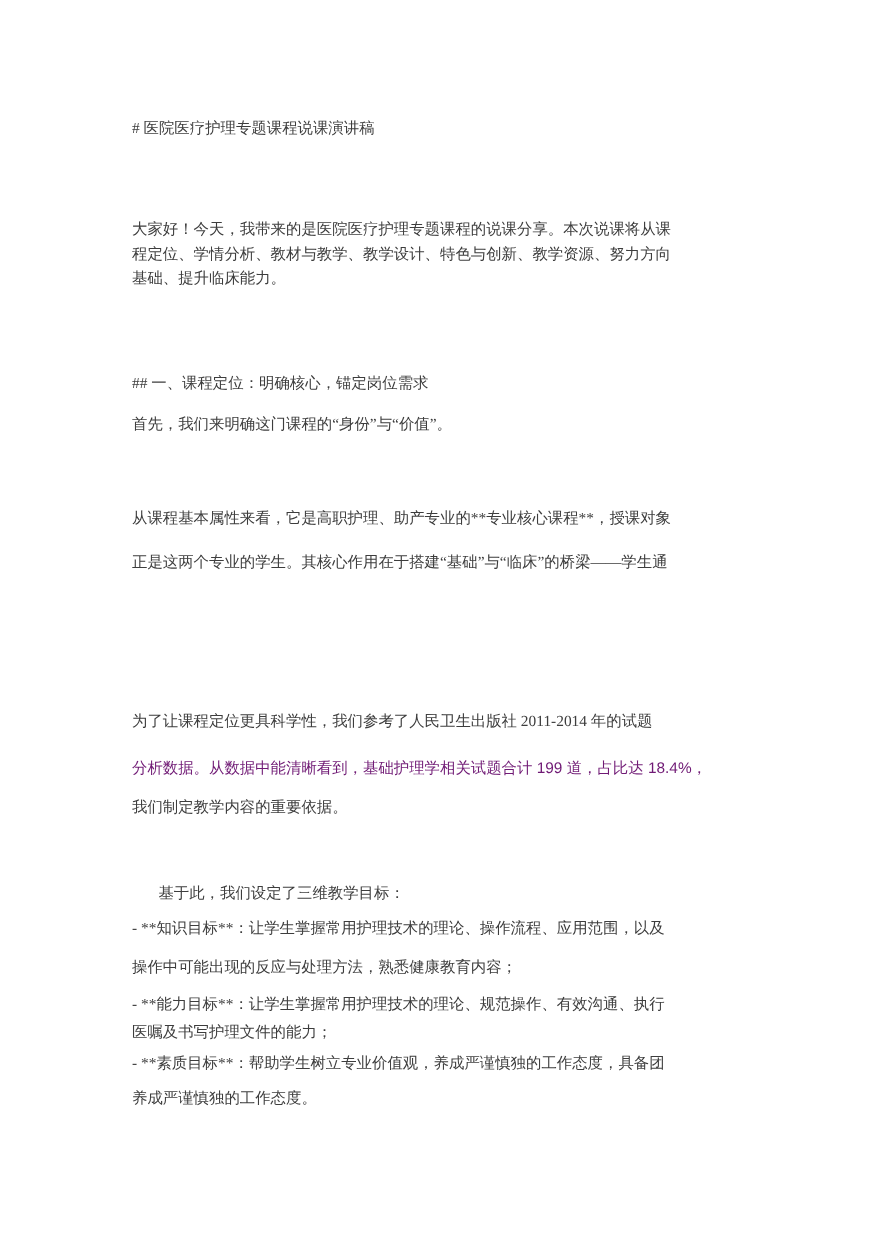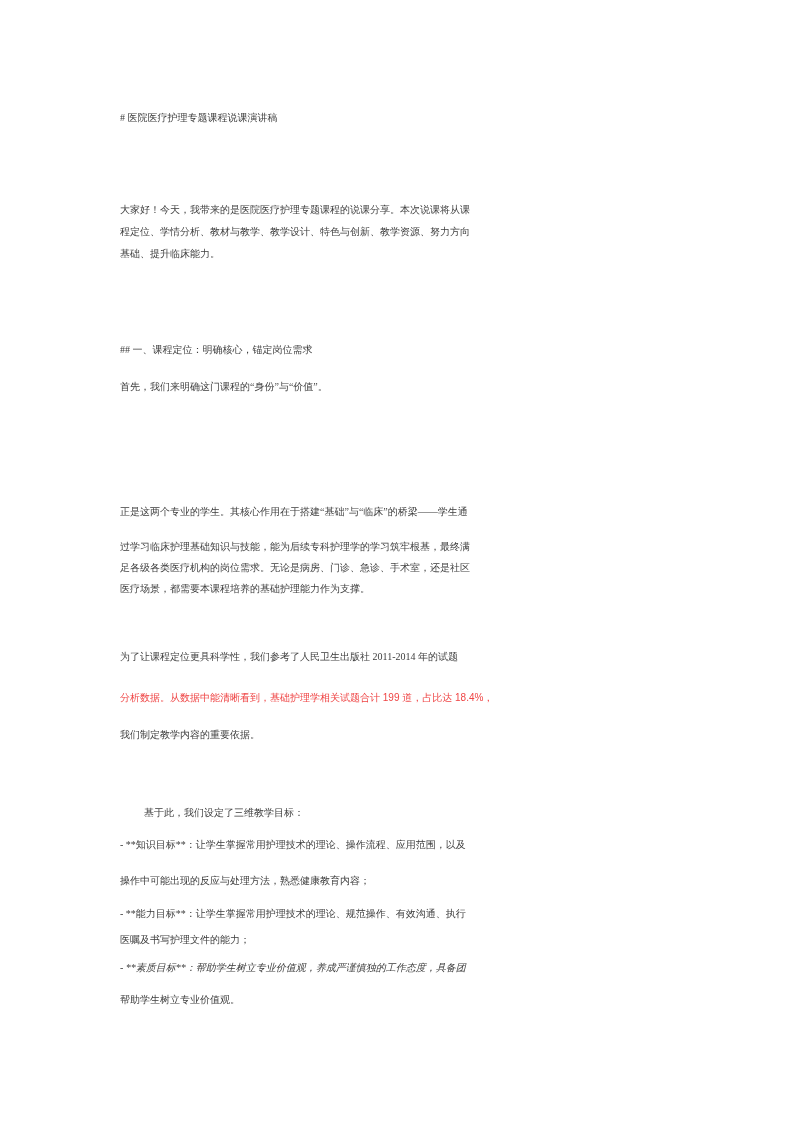--- a/index.html
+++ b/index.html
@@ -8,83 +8,81 @@
     background: #ffffff;
   }
   .page {
     position: relative;
     width: 793px;
     height: 1122px;
     background: #ffffff;
     overflow: hidden;
     font-family: "Liberation Serif", "DejaVu Serif", serif;
     color: #3d3d3d;
-    font-size: 10px;
+    font-size: 14px;
   }
   .blk {
     position: absolute;
     left: 120px;
     width: 565px;
   }
   .blk .line {
     height: 22px;
     line-height: 22px;
     white-space: nowrap;
   }
   .alt-font .line {
     font-family: "Liberation Sans", "DejaVu Sans", sans-serif;
-    color: #ef4444;
+    color: #701a75;
   }
   
   #b1  { top: 107px; }
   #b2  { top: 135px; }
   #b3  { top: 199px; }
   #b4  { top: 339px; }
   #b5  { top: 376px; }
   #b6a { top: 461px; }
   #b6b { top: 501px; }
   #b6c { top: 536px; }
   #b6c .line { height: 21px; line-height: 21px; }
   #b7a { top: 646px; }
   #b7b { top: 687px; }
   #b7c { top: 723px; }
   #b7c .line { height: 23px; line-height: 23px; }
   #b8a { top: 802px; margin-left: 24px; }
   #b8b { top: 834px; }
   #b8c { top: 870px; }
   #b8d { top: 903px; }
   #b8e { top: 929px; }
-  #b8f { top: 957px; font-style: italic; }
+  #b8f { top: 957px; }
   #b8g { top: 989px; }
 </style>
 </head>
 <body>
 
 <div class="page">
   <div class="blk" id="b1">
       <div class="line"># 医院医疗护理专题课程说课演讲稿</div>
     </div>
   <div class="blk" id="b3">
       <div class="line">大家好！今天，我带来的是医院医疗护理专题课程的说课分享。本次说课将从课</div>
       <div class="line">程定位、学情分析、教材与教学、教学设计、特色与创新、教学资源、努力方向</div>
       <div class="line">基础、提升临床能力。</div>
     </div>
   <div class="blk" id="b4">
       <div class="line">## 一、课程定位：明确核心，锚定岗位需求</div>
     </div>
   <div class="blk" id="b5">
       <div class="line">首先，我们来明确这门课程的“身份”与“价值”。</div>
     </div>
+  <div class="blk" id="b6a">
+      <div class="line">从课程基本属性来看，它是高职护理、助产专业的**专业核心课程**，授课对象</div>
+    </div>
   <div class="blk" id="b6b">
       <div class="line">正是这两个专业的学生。其核心作用在于搭建“基础”与“临床”的桥梁——学生通</div>
-    </div>
-  <div class="blk" id="b6c">
-      <div class="line">过学习临床护理基础知识与技能，能为后续专科护理学的学习筑牢根基，最终满</div>
-      <div class="line">足各级各类医疗机构的岗位需求。无论是病房、门诊、急诊、手术室，还是社区</div>
-      <div class="line">医疗场景，都需要本课程培养的基础护理能力作为支撑。</div>
     </div>
   <div class="blk" id="b7a">
       <div class="line">为了让课程定位更具科学性，我们参考了人民卫生出版社 2011-2014 年的试题</div>
     </div>
   <div class="blk alt-font" id="b7b">
       <div class="line">分析数据。从数据中能清晰看到，基础护理学相关试题合计 199 道，占比达 18.4%，</div>
     </div>
   <div class="blk" id="b7c">
       <div class="line">我们制定教学内容的重要依据。</div>
     </div>
@@ -100,15 +98,15 @@
   <div class="blk" id="b8d">
       <div class="line">- **能力目标**：让学生掌握常用护理技术的理论、规范操作、有效沟通、执行</div>
     </div>
   <div class="blk" id="b8e">
       <div class="line">医嘱及书写护理文件的能力；</div>
     </div>
   <div class="blk" id="b8f">
       <div class="line">- **素质目标**：帮助学生树立专业价值观，养成严谨慎独的工作态度，具备团</div>
     </div>
   <div class="blk" id="b8g">
-      <div class="line">帮助学生树立专业价值观。</div>
+      <div class="line">养成严谨慎独的工作态度。</div>
     </div>
 </div>
 
 </body></html>

